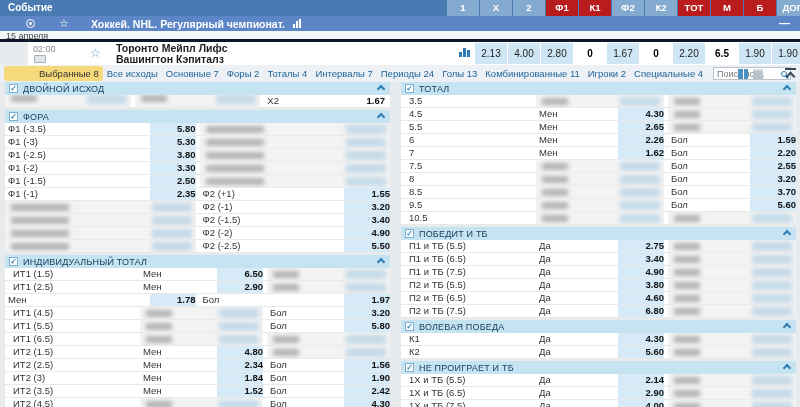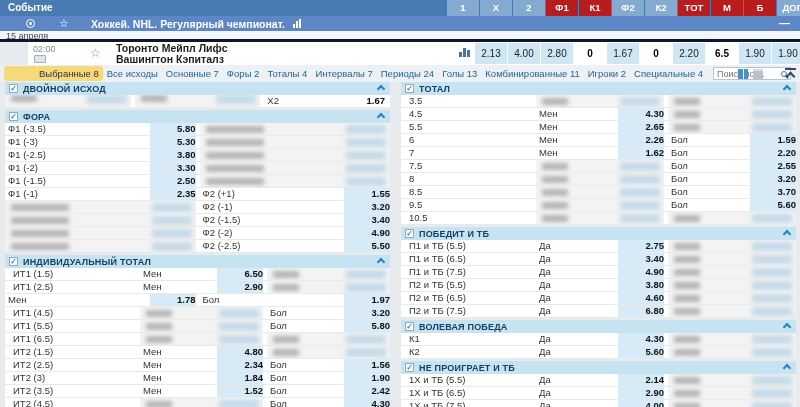--- a/index.html
+++ b/index.html
@@ -55,21 +55,21 @@
   .icup::after { content:''; position:absolute; left:2px; top:3px; width:5px; height:5px; border-top:2px solid #38495a; border-right:2px solid #38495a; transform:rotate(-45deg); }
 
   
   .content { position:absolute; top:82px; left:0; width:800px; height:325px; overflow:hidden; }
   .col { position:absolute; top:0; }
   .col-l { left:5px;   width:385px; }
   .col-r { left:401px; width:395px; }
   .sec { margin-bottom:2px; }
   .sec-h { height:13px; background:#c6e3f2; display:flex; align-items:center; position:relative; }
   .cb { width:9px; height:9px; background:#fff; border:1px solid #7fafd0; margin-left:4px; font-size:8px; line-height:8px; text-align:center; color:#2f7fb5; font-weight:bold; flex:0 0 auto; }
-  .sec-t { font-size:9px; font-weight:bold; color:#16405f; margin-left:5px; letter-spacing:0.2px; }
+  .sec-t { font-size:9px; font-weight:normal; color:#16405f; margin-left:5px; letter-spacing:0.2px; }
   .chev { position:absolute; right:6px; top:4px; width:6px; height:6px; border-top:2px solid #2f7fb5; border-right:2px solid #2f7fb5; transform:rotate(-45deg); }
 
   .row { height:13px; background:#fff; border-bottom:1px solid #e9e9e9; display:flex; align-items:stretch; font-size:9.5px; }
   .lbl { width:135px; padding-left:8px; line-height:12px; color:#333; flex:0 0 auto; overflow:hidden; white-space:nowrap; }
   .half { flex:1 1 0; display:flex; justify-content:space-between; align-items:center; overflow:hidden; }
   .half + .half, .cell + .cell { margin-left:4px; }
   .half.hblur { background:#f3f3f3; }
   .pick { padding-left:3px; color:#333; line-height:12px; white-space:nowrap; }
   .oddbox { width:46px; height:12px; line-height:12px; text-align:right; background:#d6eaf7; font-weight:bold; color:#111; flex:0 0 auto; }
   .oddplain { font-weight:bold; color:#111; padding-right:5px; line-height:12px; }

